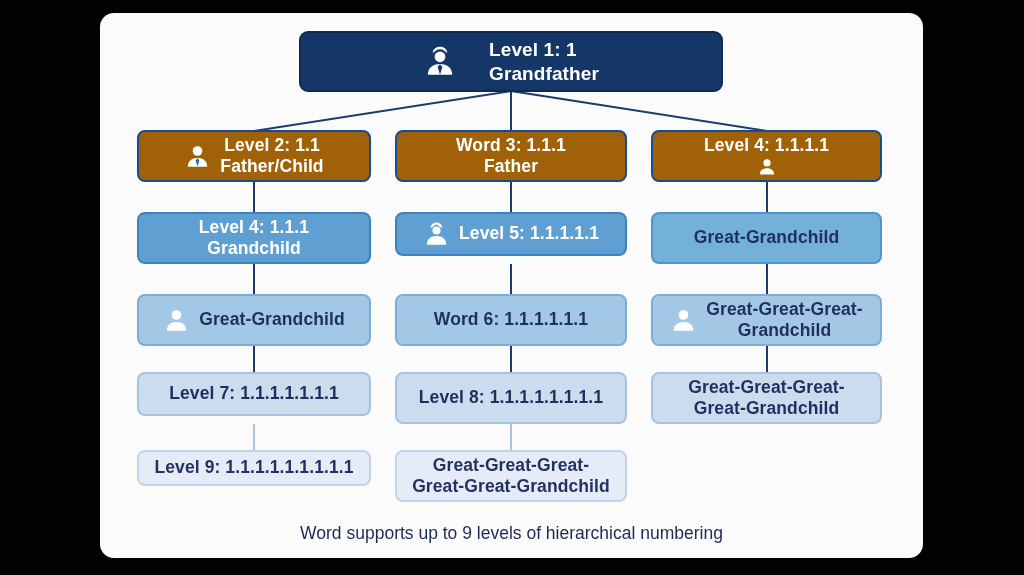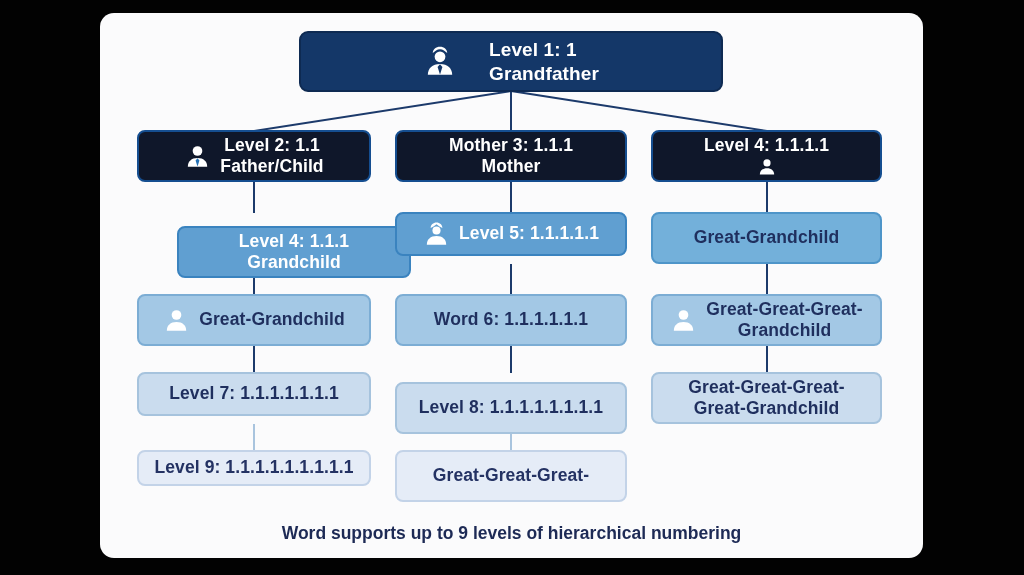--- a/index.html
+++ b/index.html
@@ -15,28 +15,28 @@
   .lines{text-align:center;font-size:17.5px;line-height:1.22;}
   .lines.left{text-align:left;}
   .root{left:199px;top:18px;width:424px;height:61px;border-radius:9px;font-size:19px;gap:32px;}
   .root .lines{font-size:19px;}
   .icon{display:inline-flex;width:27px;height:27px;flex:0 0 auto;color:#ffffff;}
   .icon svg{width:100%;height:100%;}
   .icon-lg{width:34px;height:34px;}
   .icon-sm{width:20px;height:20px;}
   .col-box{flex-direction:column;gap:1px;padding:11px 6px;}
   .tier-1{background:#143768;border:2px solid #0e2a52;color:#ffffff;--tie-bg:#143768;}
-  .tier-2{background:#0f172a;border:2px solid #154e90;color:#ffffff;--tie-bg:#2571b5;}
+  .tier-2{background:#a16207;border:2px solid #154e90;color:#ffffff;--tie-bg:#2571b5;}
   .tier-3{background:#609fd1;border:2px solid #3a83bf;color:#ffffff;--tie-bg:#609fd1;}
   .tier-3r{background:#73b0da;border:2px solid #4e95c9;color:#1f2f5e;}
   .tier-4{background:#a3c8e5;border:2px solid #7cadd4;color:#1f2f5e;--tie-bg:#a3c8e5;}
   .tier-5{background:#cadcee;border:2px solid #a6c3dd;color:#1f2f5e;}
   .tier-6{background:#e5ecf7;border:2px solid #c3d3e8;color:#243263;}
   .caption{position:absolute;left:0;top:510px;width:823px;text-align:center;font-size:17.5px;
-           font-weight:700;color:#1d2a55;}
+           font-weight:400;color:#1d2a55;}
 </style>
 </head>
 <body>
 
 <div class="stage">
   <div class="card">
 
     <svg class="connectors" viewBox="0 0 823 545">
 
       <line class="c-dark" x1="411" y1="78" x2="154" y2="118"></line>
@@ -80,21 +80,21 @@
               <circle cx="12" cy="7.1" r="4.3" fill="currentColor"></circle>
               <path d="M12 13.4c-5.4 0-8.6 3.1-8.6 7.6h17.2c0-4.5-3.2-7.6-8.6-7.6z" fill="currentColor"></path>
               <path d="M12 13.6l-1.7 2 1.7 5.2 1.7-5.2z" fill="var(--tie-bg,#2571b5)"></path>
             </svg>
           </span>
           <div class="lines">
             <div>Level 2: 1.1</div>
             <div>Father/Child</div>
           </div>
         </div>
-        <div class="box tier-3" style="left: 37px; top: 213px; width: 234px; height: 52px; margin-left: 40px;">
+        <div class="box tier-3" style="left: 37px; top: 199px; width: 234px; height: 52px;">
           <div class="lines">
             <div>Level 4: 1.1.1</div>
             <div>Grandchild</div>
           </div>
         </div>
         <div class="box tier-4" style="left: 37px; top: 281px; width: 234px; height: 52px;">
           <span class="icon">
             <svg viewBox="0 0 24 24">
               <circle cx="12" cy="7.1" r="4.3" fill="currentColor"></circle>
               <path d="M12 13.4c-5.4 0-8.6 3.1-8.6 7.6h17.2c0-4.5-3.2-7.6-8.6-7.6z" fill="currentColor"></path>
@@ -109,49 +109,50 @@
             <div>Level 7: 1.1.1.1.1.1.1</div>
           </div>
         </div>
         <div class="box tier-6" style="left: 37px; top: 437px; width: 234px; height: 36px;">
           <div class="lines">
             <div>Level 9: 1.1.1.1.1.1.1.1.1</div>
           </div>
         </div>
         <div class="box tier-2" style="left: 295px; top: 117px; width: 232px; height: 52px;">
           <div class="lines">
-            <div>Mother 3: 1.1.1</div>
-            <div>Mother</div>
+            <div>Word 3: 1.1.1</div>
+            <div>Father</div>
           </div>
         </div>
         <div class="box tier-3" style="left: 295px; top: 199px; width: 232px; height: 44px;">
           <span class="icon">
             <svg viewBox="0 0 24 24">
               <path d="M12 1.4c-2.9 0-5.2 2.1-5.2 4.8l2.5-1.4 2.7-2 2.7 2 2.5 1.4c0-2.7-2.3-4.8-5.2-4.8z" fill="currentColor"></path>
               <circle cx="12" cy="8.5" r="3.6" fill="currentColor"></circle>
               <path d="M12 13.4c-5.4 0-8.6 3.1-8.6 7.6h17.2c0-4.5-3.2-7.6-8.6-7.6z" fill="currentColor"></path>
             </svg>
           </span>
           <div class="lines">
             <div>Level 5: 1.1.1.1.1</div>
           </div>
         </div>
         <div class="box tier-4" style="left: 295px; top: 281px; width: 232px; height: 52px;">
           <div class="lines">
             <div>Word 6: 1.1.1.1.1.1</div>
           </div>
         </div>
-        <div class="box tier-5" style="left: 295px; top: 369px; width: 232px; height: 52px;">
+        <div class="box tier-5" style="left: 295px; top: 359px; width: 232px; height: 52px;">
           <div class="lines">
             <div>Level 8: 1.1.1.1.1.1.1.1</div>
           </div>
         </div>
         <div class="box tier-6" style="left: 295px; top: 437px; width: 232px; height: 52px;">
           <div class="lines">
             <div>Great-Great-Great-</div>
+            <div>Great-Great-Grandchild</div>
           </div>
         </div>
         <div class="box tier-2 col-box" style="left: 551px; top: 117px; width: 231px; height: 52px;">
           <div class="lines">
             <div>Level 4: 1.1.1.1</div>
           </div>
           <span class="icon icon-sm">
             <svg viewBox="0 0 24 24">
               <circle cx="12" cy="7.1" r="4.3" fill="currentColor"></circle>
               <path d="M12 13.4c-5.4 0-8.6 3.1-8.6 7.6h17.2c0-4.5-3.2-7.6-8.6-7.6z" fill="currentColor"></path>

